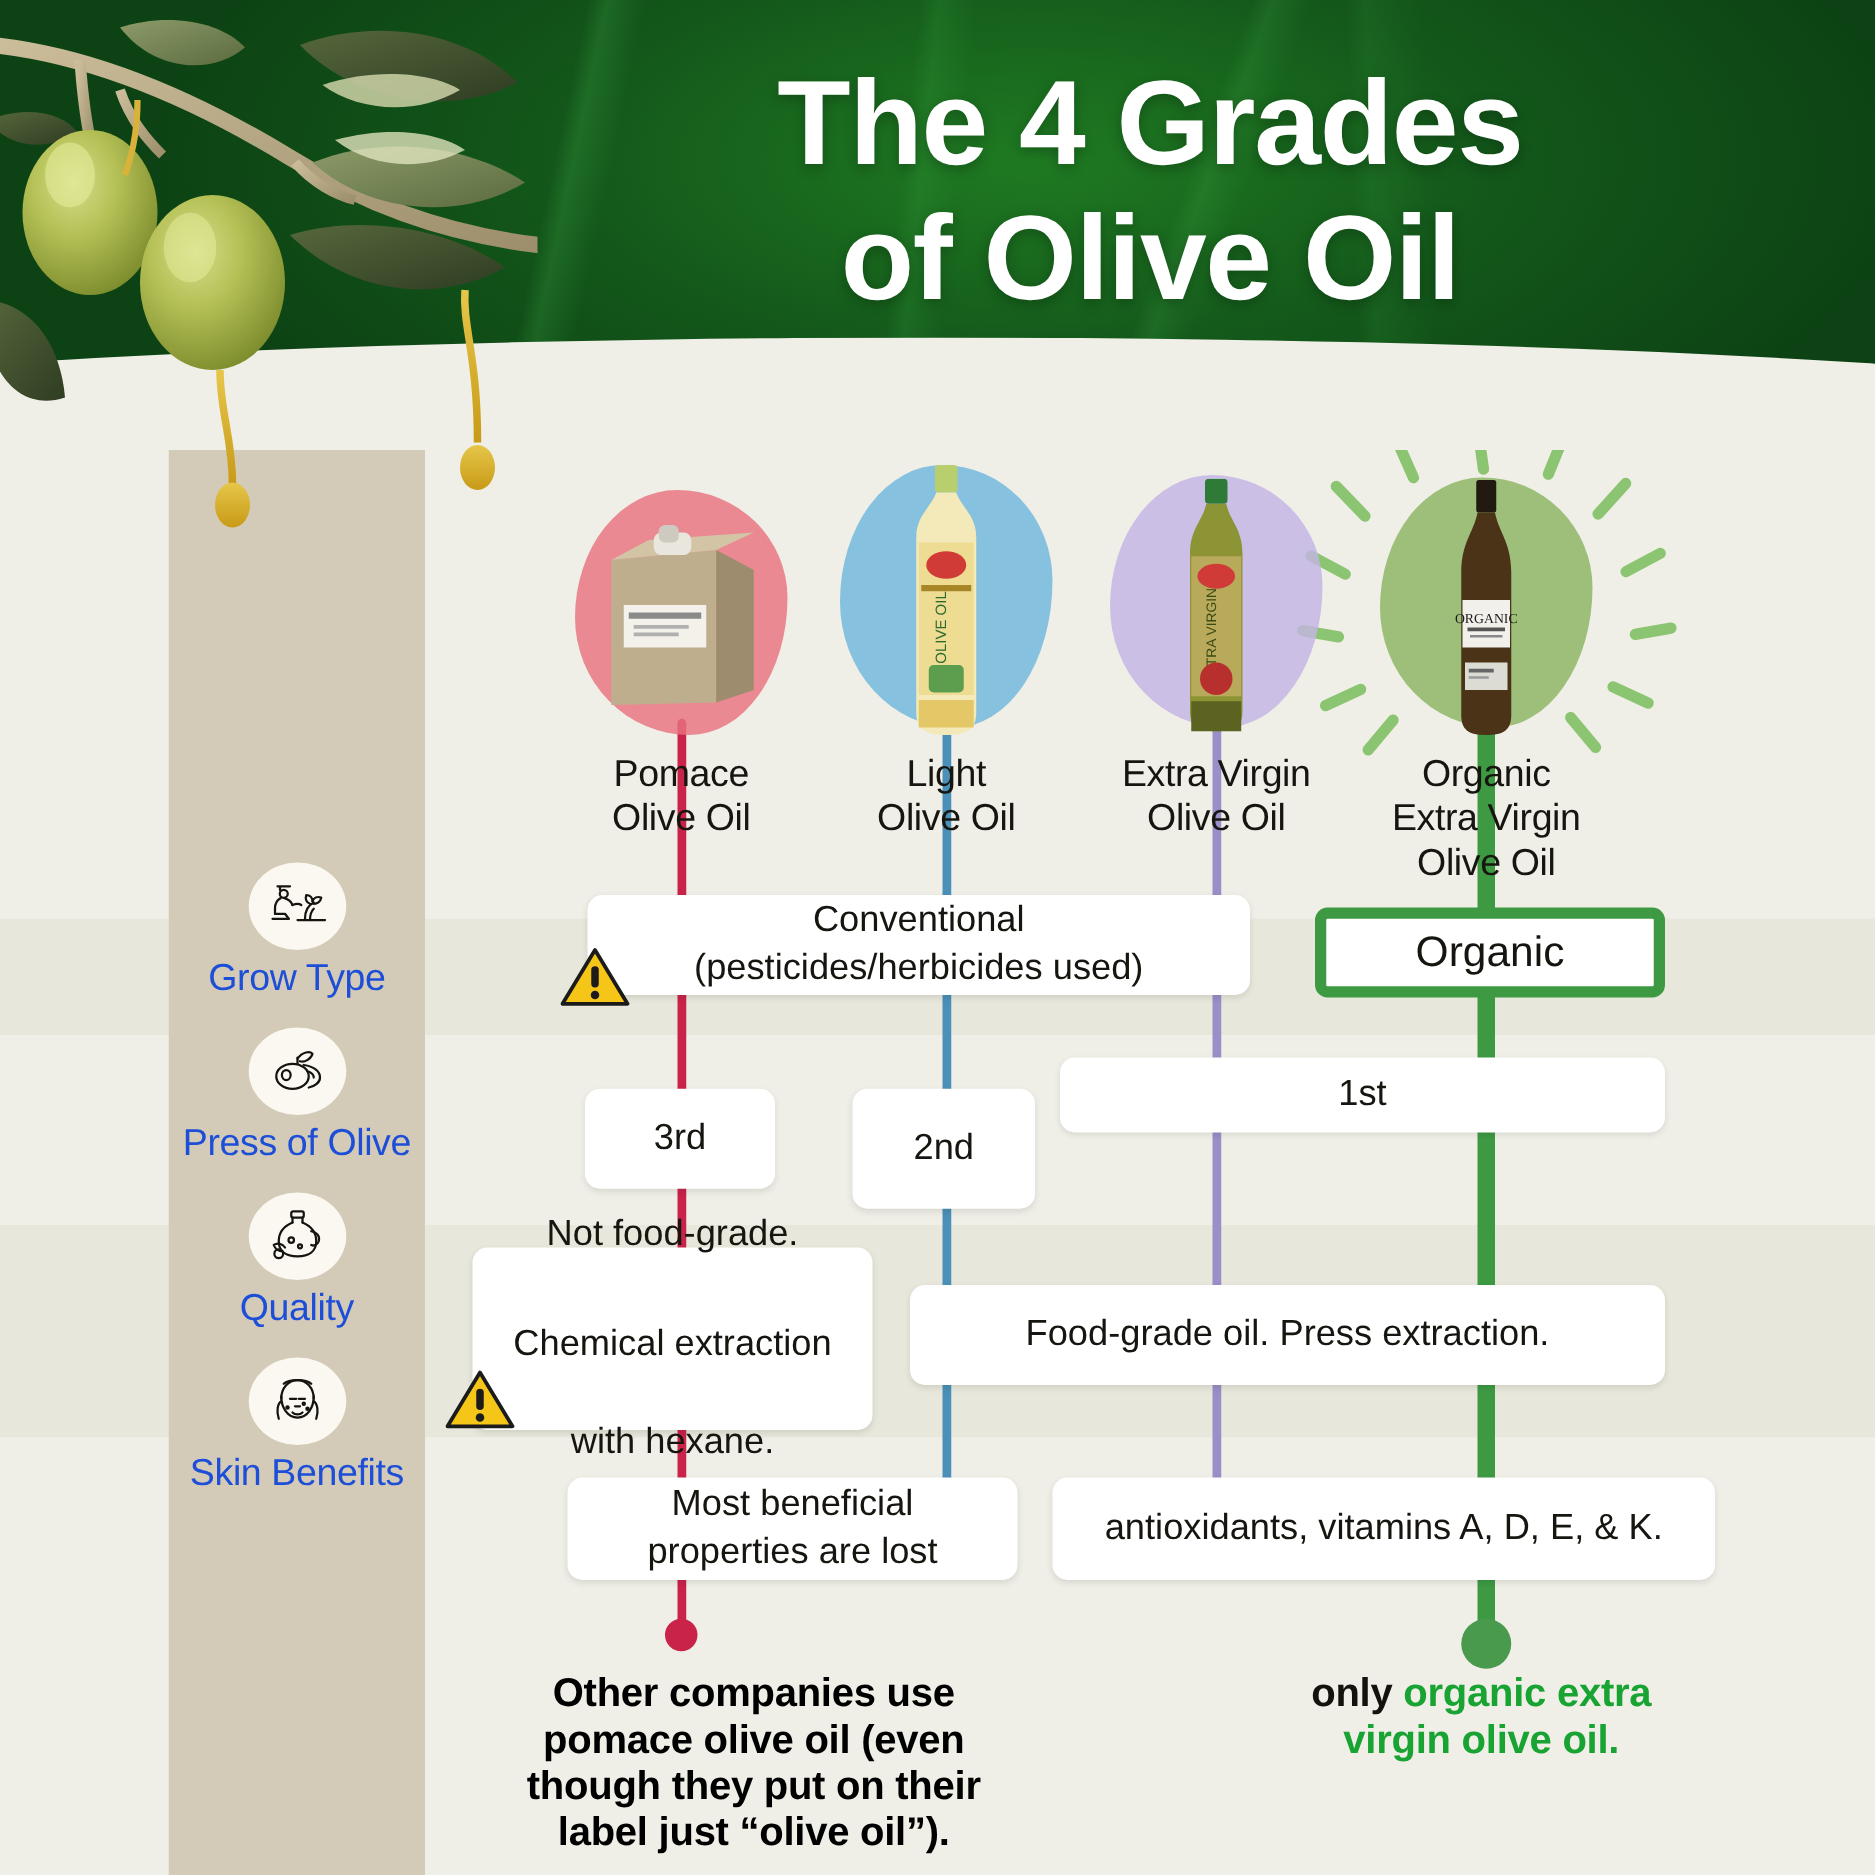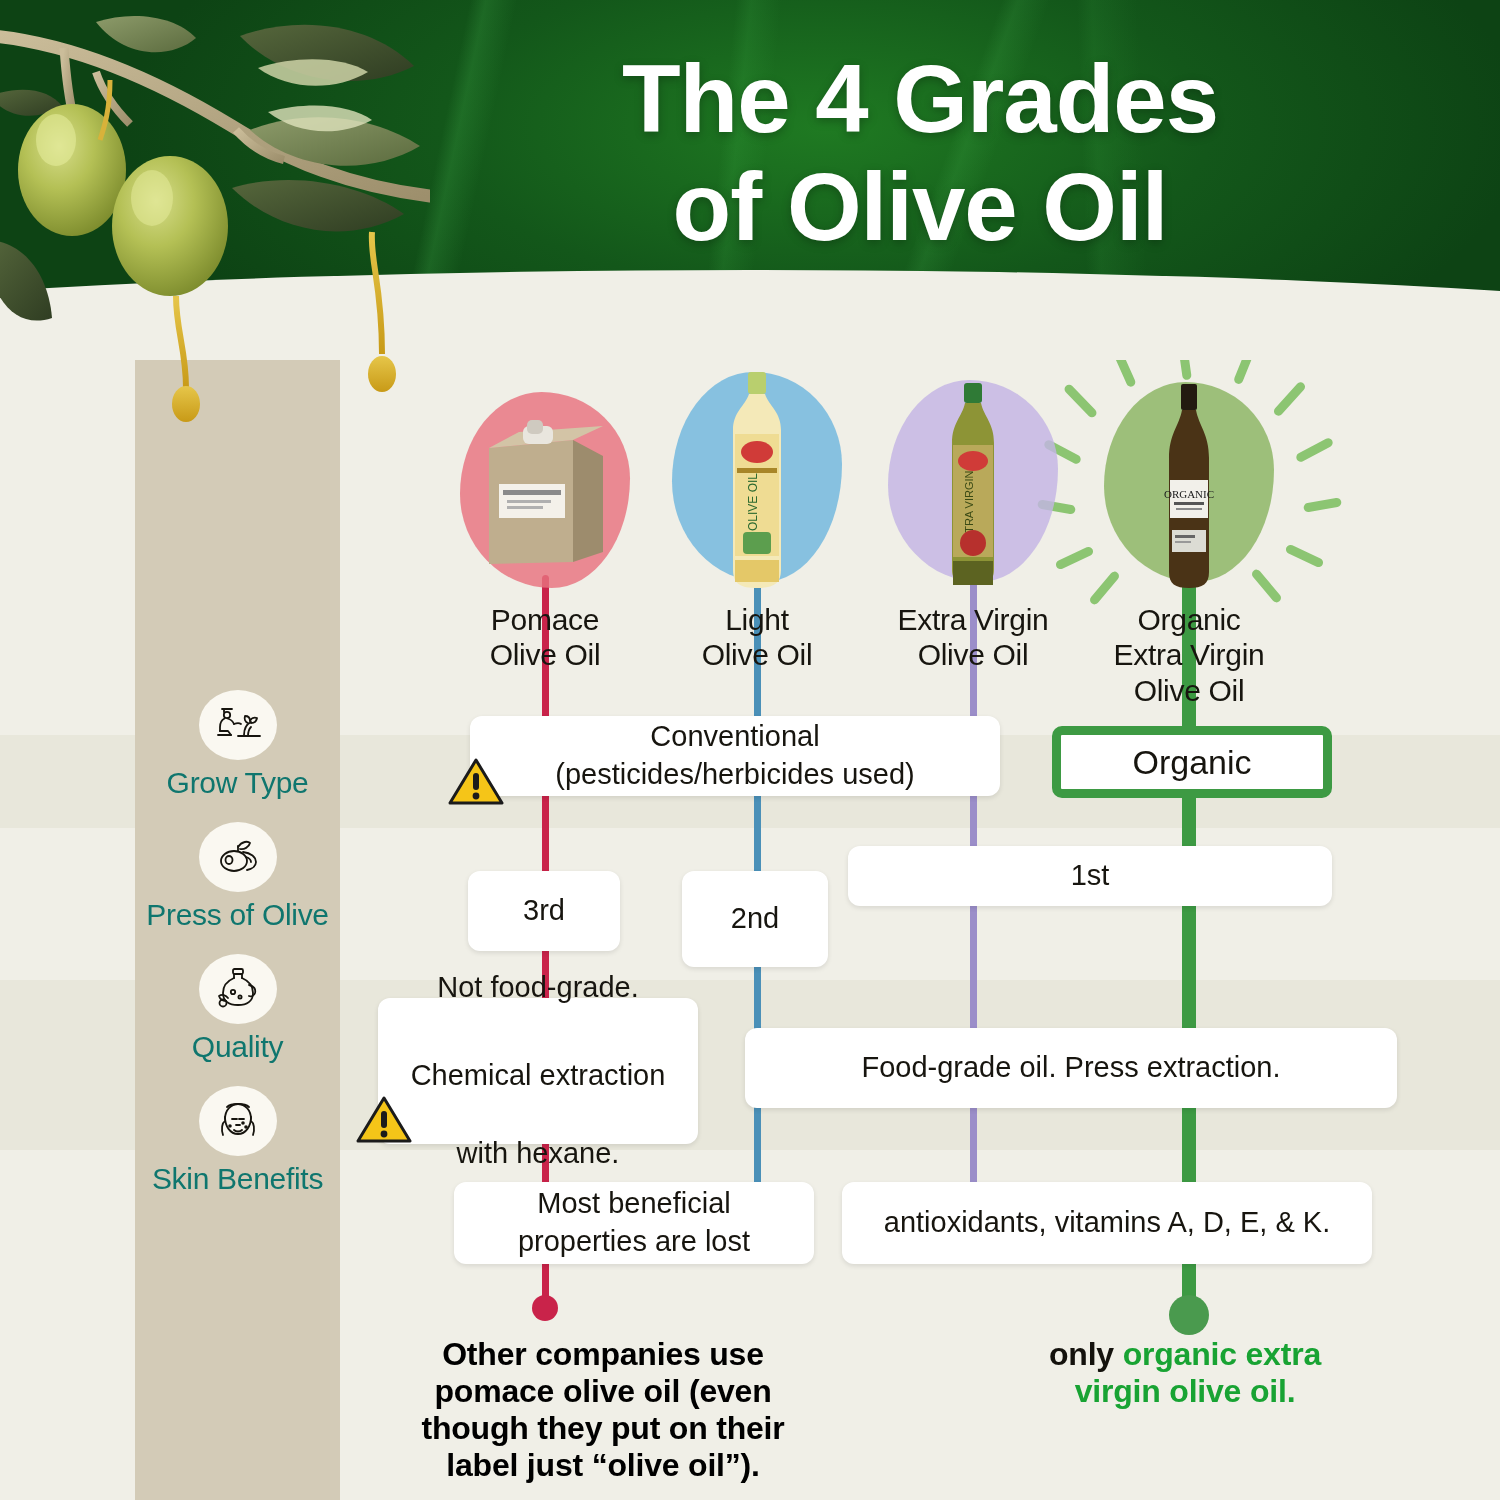--- a/index.html
+++ b/index.html
@@ -63,21 +63,21 @@
     z-index: 1;
   }
   .sidebar-inner { position: absolute; left: 135px; top: 690px; width: 205px; z-index: 6; }
   .side-row { text-align: center; margin-bottom: 22px; }
   .side-icon {
     width: 78px; height: 70px; margin: 0 auto 6px;
     background: #faf8f1; border-radius: 50%;
     display: flex; align-items: center; justify-content: center;
   }
   .side-label {
-    font-size: 30px; color: #0f766e; white-space: nowrap;
+    font-size: 30px; color: #1d4ed8; white-space: nowrap;
     letter-spacing: -.3px;
   }
 
   
   .col-head { position: absolute; z-index: 6; text-align: center; }
   .blob {
     position: relative; width: 186px; height: 200px; margin: 0 auto;
     display: flex; align-items: center; justify-content: center;
   }
   .blob .splash {
@@ -401,21 +401,21 @@
   <div style="margin-bottom:10px;">Not food-grade.</div>
   <div>Chemical  extraction</div>
   <div>with hexane.</div>
 </div>
 <svg class="warn" style="left:356px;top:1094px;" viewBox="0 0 56 50">
   <path d="M28 4 L54 47 L2 47 Z" fill="#f5c518" stroke="#1b1b1b" stroke-width="3" stroke-linejoin="round"></path>
   <rect x="25" y="17" width="6" height="17" rx="3" fill="#1b1b1b"></rect>
   <circle cx="28" cy="40" r="3.4" fill="#1b1b1b"></circle>
 </svg>
 
-<div class="box" style="left:745px;top:1028px;width:652px;height:80px;">
+<div class="box" style="left:728px;top:1028px;width:604px;height:80px;">
   <span>Food-grade oil. Press extraction.</span>
 </div>
 
 <div class="box" style="left:454px;top:1182px;width:360px;height:82px;flex-direction:column;">
   <div>Most beneficial</div>
   <div>properties are lost</div>
 </div>
 <div class="box" style="left:842px;top:1182px;width:530px;height:82px;flex-direction:column;">
   <div>antioxidants, vitamins A, D, E, &amp; K.</div>
 </div>

